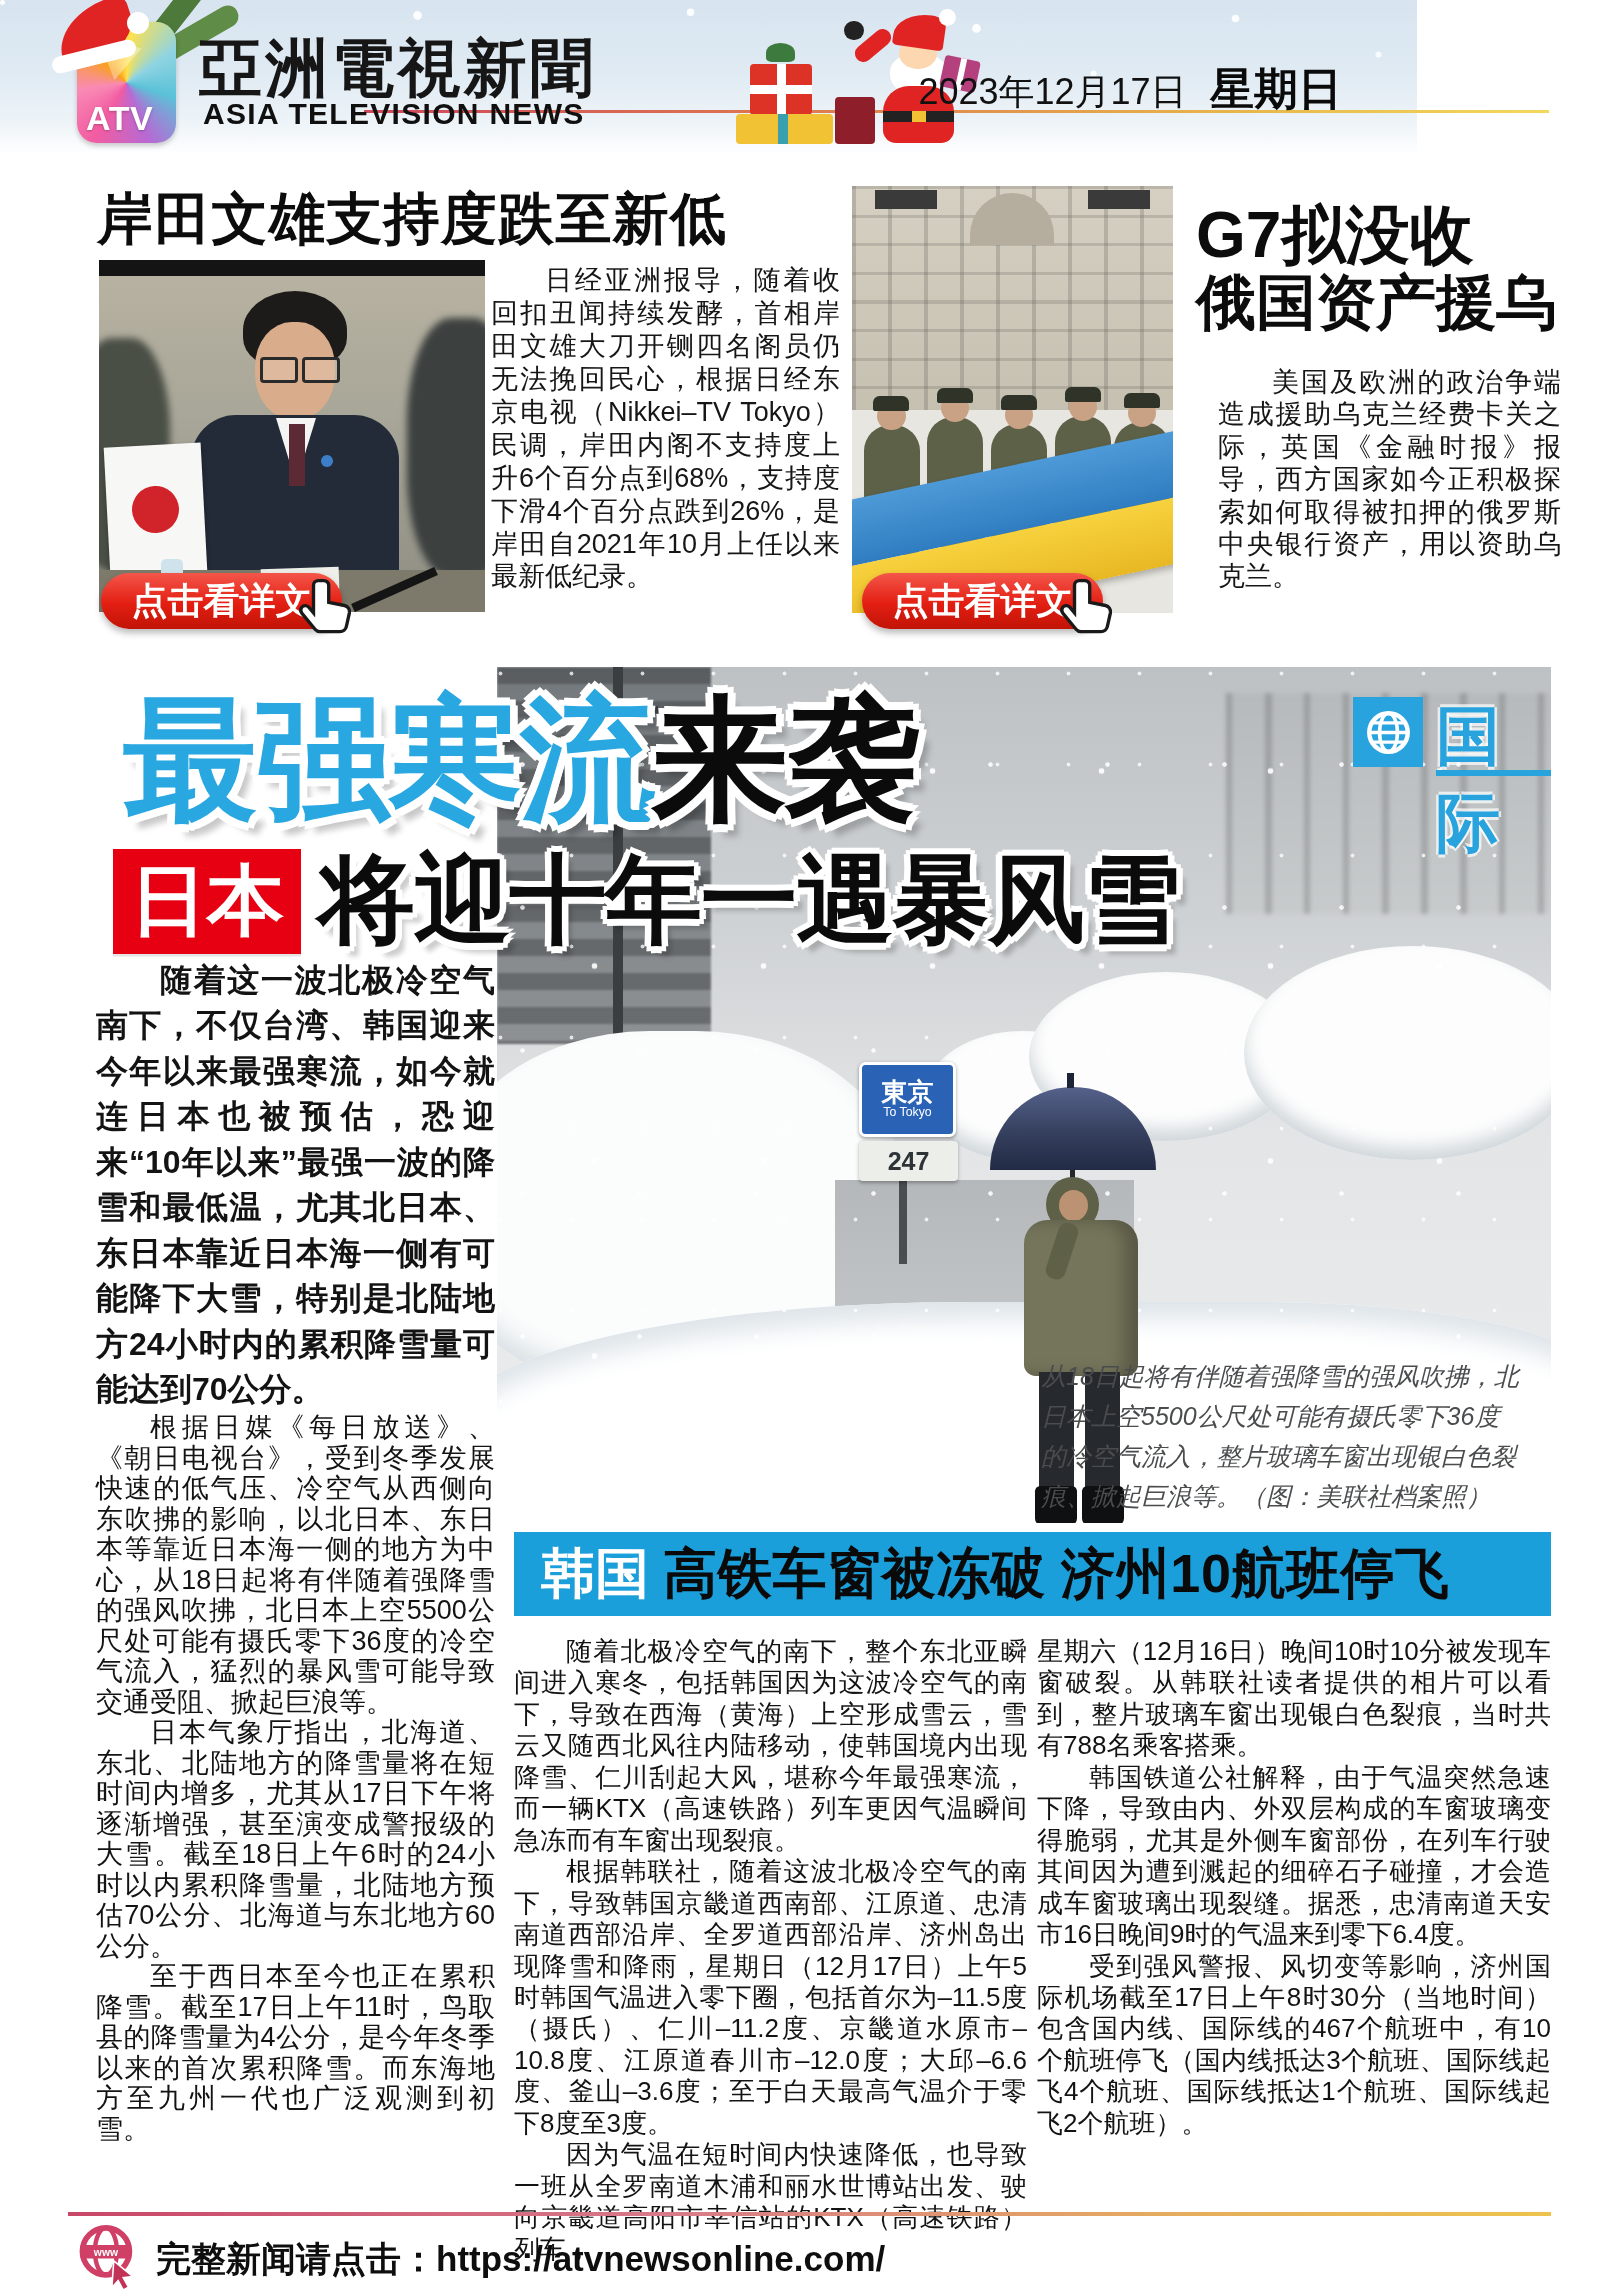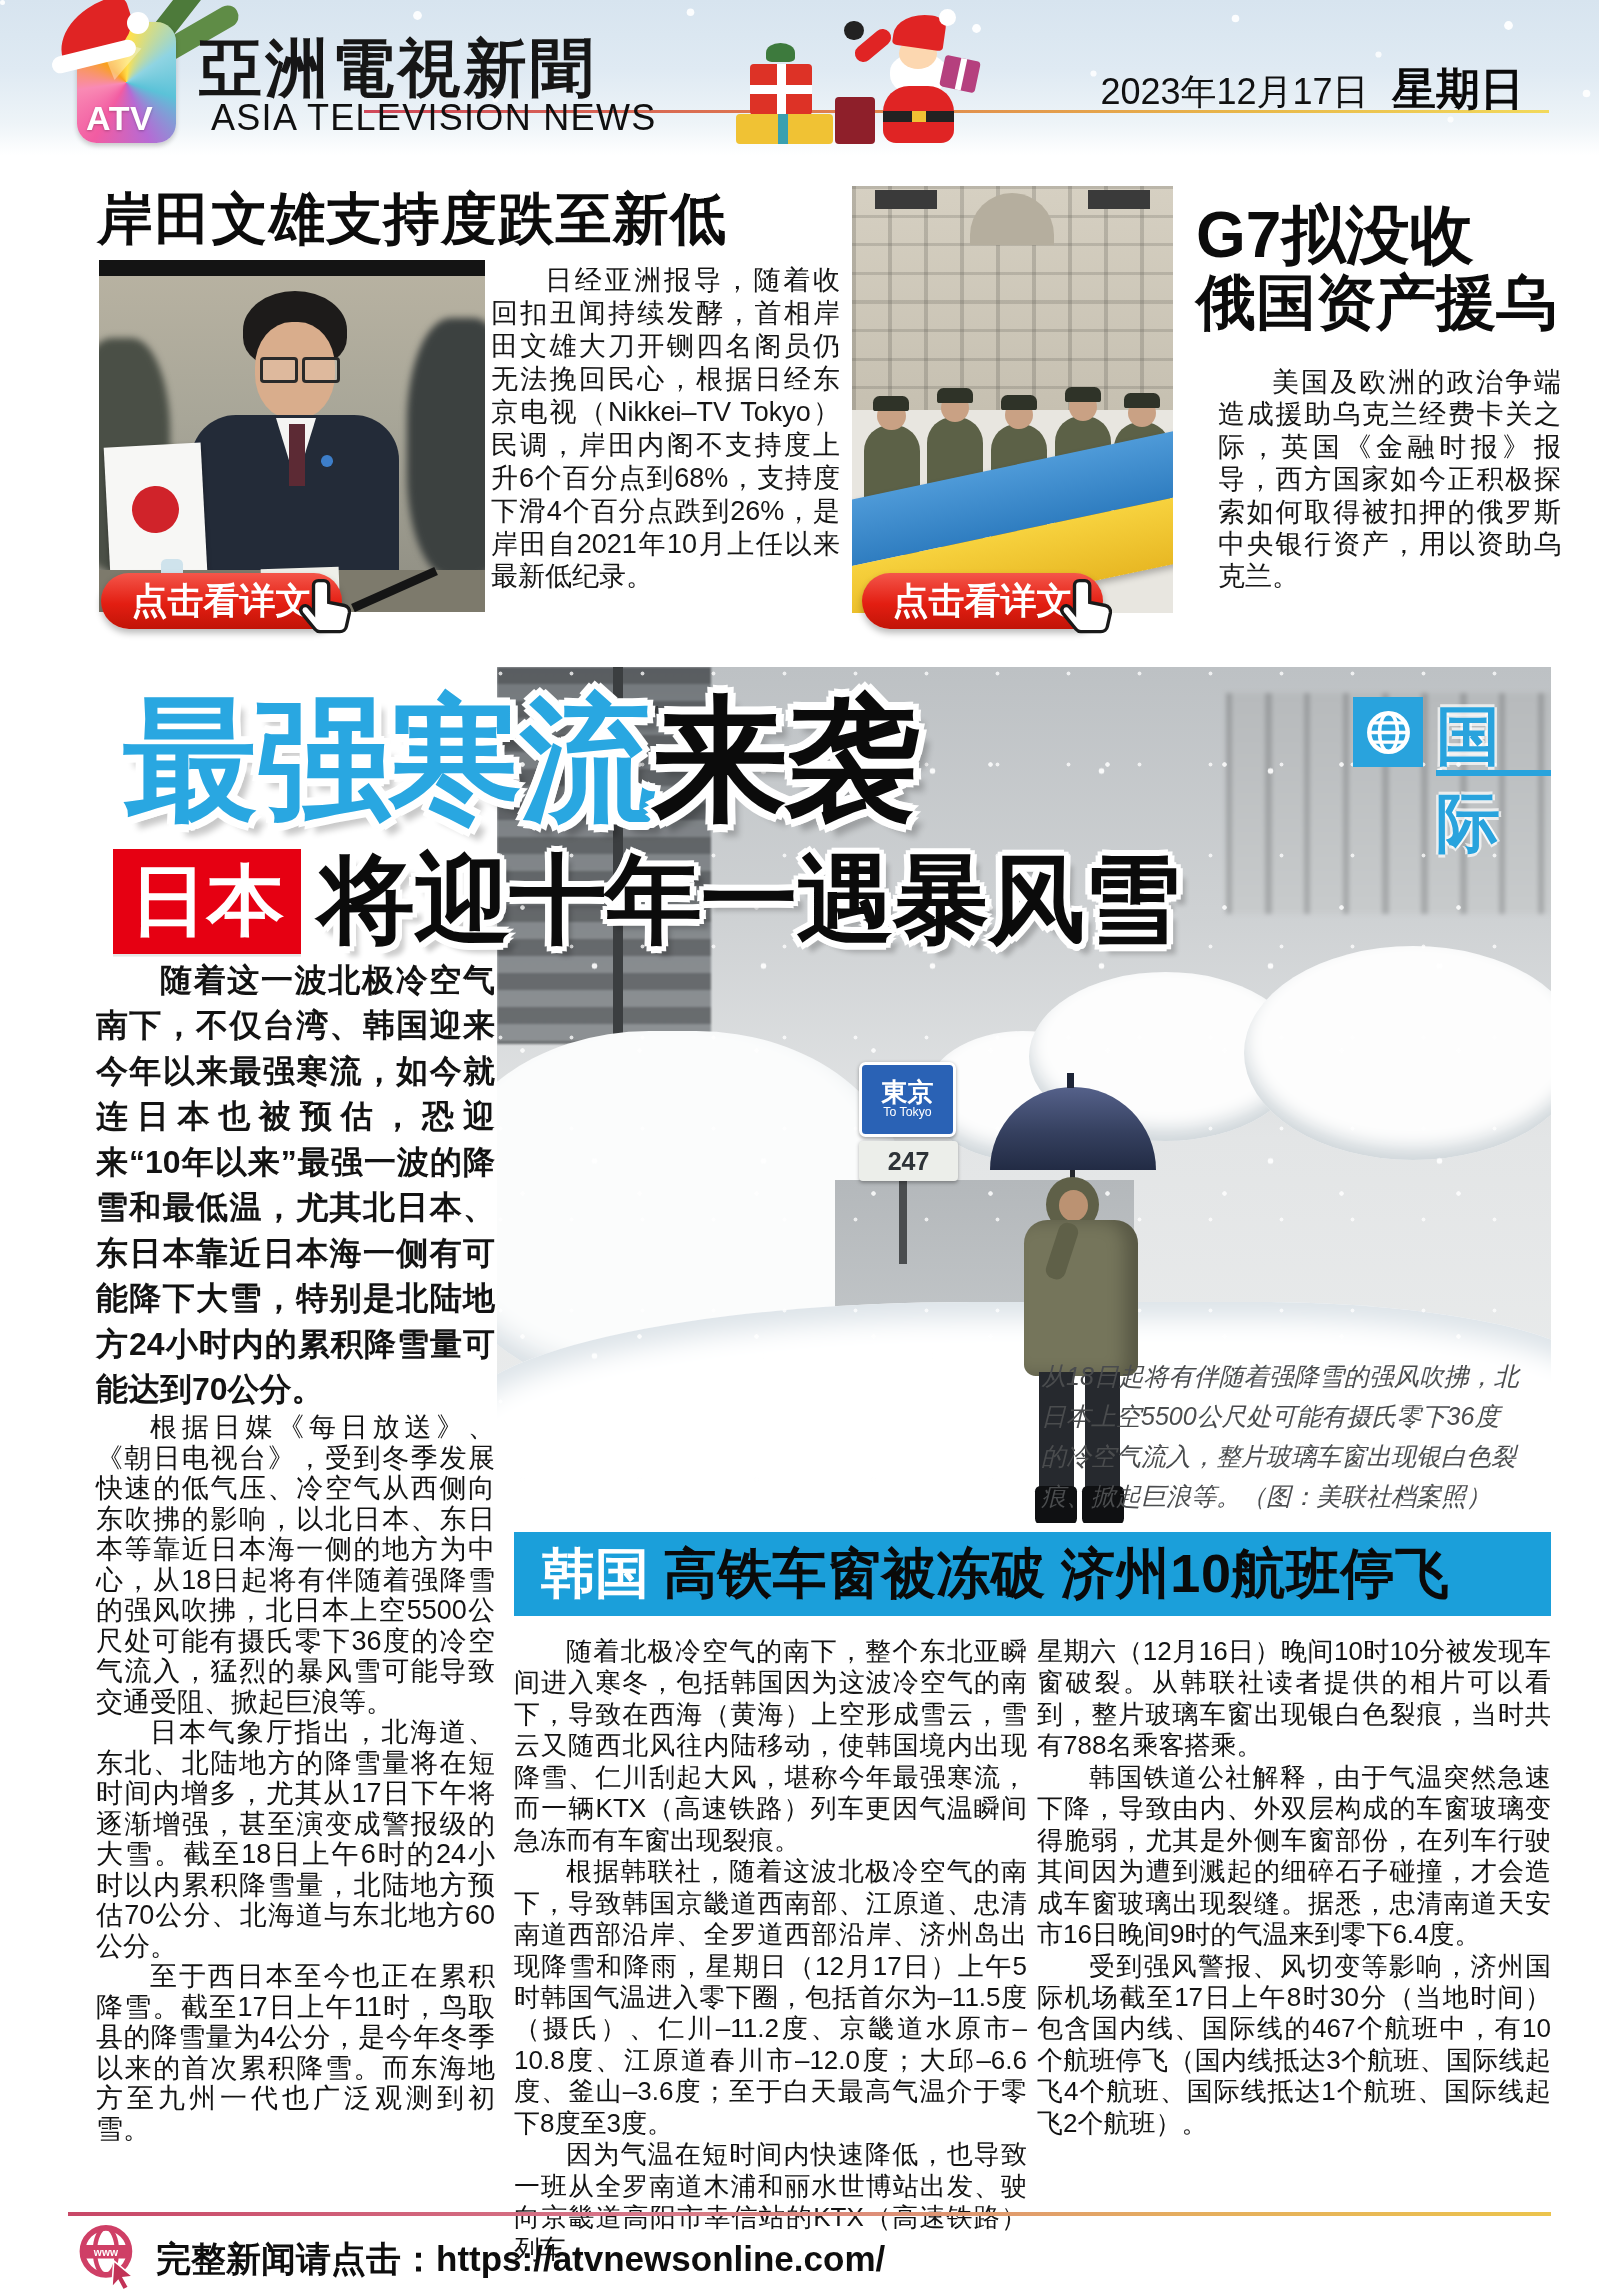--- a/index.html
+++ b/index.html
@@ -2,21 +2,21 @@
 <html style="font-size:10.4px"><head>
 <meta charset="utf-8">
 <style>
   html,body{margin:0;padding:0;}
   body{
     width:1623px;height:2295px;position:relative;background:#ffffff;
     font-family:"Liberation Sans","DejaVu Sans",sans-serif;overflow:hidden;color:#111;
   }
 
   
-  .header{position:absolute;left:0;top:0;width:1599px;height:155px;
+  .header{position:absolute;left:0;top:0;width:1417px;height:155px;
     background:linear-gradient(180deg,#d7e4ef 0%,#dfeaf3 45%,#eef4f8 80%,#ffffff 100%);}
   .snowdots{position:absolute;left:0;top:0;width:5.2px;height:5.2px;border-radius:50%;background:rgba(255,255,255,.9);
     box-shadow:117px 19.5px 0 1.3px rgba(255,255,255,.85),273px 58px 0 0 rgba(255,255,255,.8),
     415px 13px 0 1.9px rgba(255,255,255,.9),584px 39px 0 0.6px rgba(255,255,255,.8),
     688px 9.7px 0 1.3px rgba(255,255,255,.9),974px 26px 0 1.9px rgba(255,255,255,.95),
     1091px 71px 0 0.6px rgba(255,255,255,.85),1233px 16px 0 1.3px rgba(255,255,255,.9),
     1376px 52px 0 0.6px rgba(255,255,255,.8),1506px 23px 0 1.9px rgba(255,255,255,.95),
     1584px 91px 0 1.3px rgba(255,255,255,.9),493px 97px 0 0.6px rgba(255,255,255,.8),
     857px 110px 0 1.3px rgba(255,255,255,.85),1448px 117px 0 0.6px rgba(255,255,255,.8);}
   .header-line{position:absolute;left:364px;top:110px;width:1185px;height:3.2px;
@@ -29,21 +29,21 @@
   .gem-atv{position:absolute;left:9px;bottom:5.2px;color:#fff;font-size:34px;font-weight:bold;letter-spacing:0.6px;
     text-shadow:0 1.3px 2.6px rgba(0,0,0,.25);}
   .pine{position:absolute;width:104px;height:22px;border-radius:13px;background:#4d7a3a;}
   .pine.p1{left:117px;top:11.7px;transform:rotate(-52deg);}
   .pine.p2{left:140px;top:26px;transform:rotate(-30deg);background:#5f8c46;}
   .santa-hat{position:absolute;left:56px;top:3.9px;width:78px;height:55px;background:#e02424;
     border-radius:80% 20% 60% 20%;transform:rotate(-18deg);}
   .hat-band{position:absolute;left:51px;top:48px;width:86px;height:17px;background:#fff;border-radius:9px;transform:rotate(-14deg);}
   .hat-pom{position:absolute;left:127px;top:11.7px;width:22px;height:22px;background:#fff;border-radius:50%;}
   .brand-cn{position:absolute;left:199px;top:26px;font-size:63px;font-weight:900;color:#161616;letter-spacing:3.2px;}
-  .brand-en{position:absolute;left:211px;top:97px;font-size:36px;font-weight:normal;color:#101010;letter-spacing:1.3px;}
+  .brand-en{position:absolute;left:203px;top:97px;font-size:30px;font-weight:bold;color:#101010;letter-spacing:1.3px;}
   .gifts{position:absolute;left:732px;top:57px;width:143px;height:84px;}
   .gift{position:absolute;border-radius:3.9px;}
   .gift.g-red{left:18px;top:6.5px;width:62px;height:51px;background:#dd3226;}
   .gift.g-red::before{content:"";position:absolute;left:27px;top:0;width:9px;height:51px;background:#fff;}
   .gift.g-red::after{content:"";position:absolute;left:0;top:21px;width:62px;height:9px;background:#fff;}
   .gift.g-bow{left:34px;top:-14.3px;width:28.6px;height:19.5px;background:#3d7a3d;border-radius:50% 50% 20% 20%;}
   .gift.g-yellow{left:3.9px;top:57px;width:97px;height:30px;background:#f0c234;}
   .gift.g-yellow::before{content:"";position:absolute;left:42px;top:0;width:10.4px;height:30px;background:#3aa0b0;}
   .gift.g-darkred{left:103px;top:40px;width:40px;height:47px;background:#8e1f2a;}
   .santa{position:absolute;left:856px;top:19.5px;width:110px;height:123px;}

